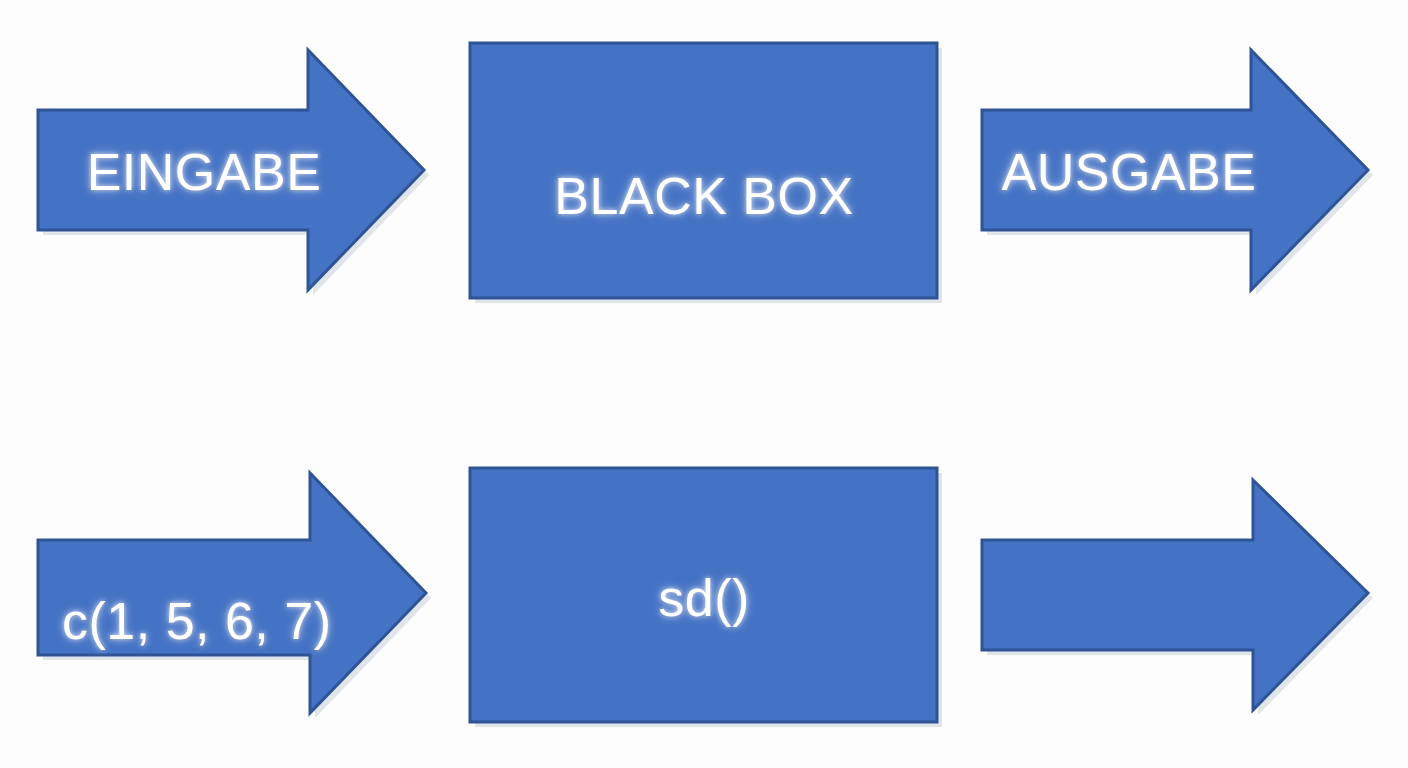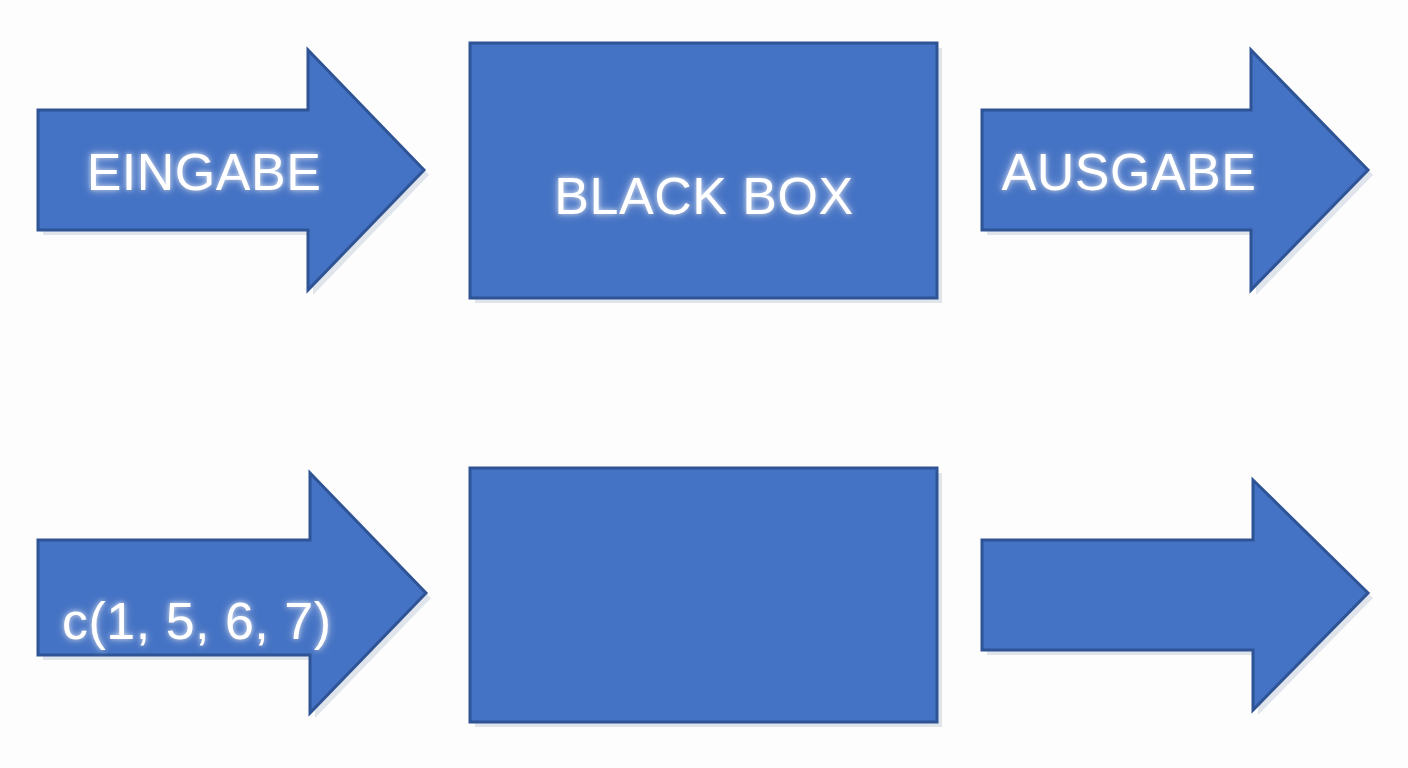--- a/index.html
+++ b/index.html
@@ -115,15 +115,16 @@
   </svg>
 
   <div class="shape-label label-centered" style="left:204px; top:172px;">EINGABE</div>
 
   <div class="shape-label label-centered" style="left:704px; top:172px;margin-top:24px;">BLACK BOX</div>
 
   <div class="shape-label label-centered" style="left:1129px; top:172px;">AUSGABE</div>
 
   <div class="shape-label label-left" style="left:62px; top:598px;margin-top:23px;">c(1, 5, 6, 7)</div>
 
+  <div class="shape-label label-centered" style="left:704px; top:598px;">sd()</div>
 
 
 </div>
 
 </body></html>

